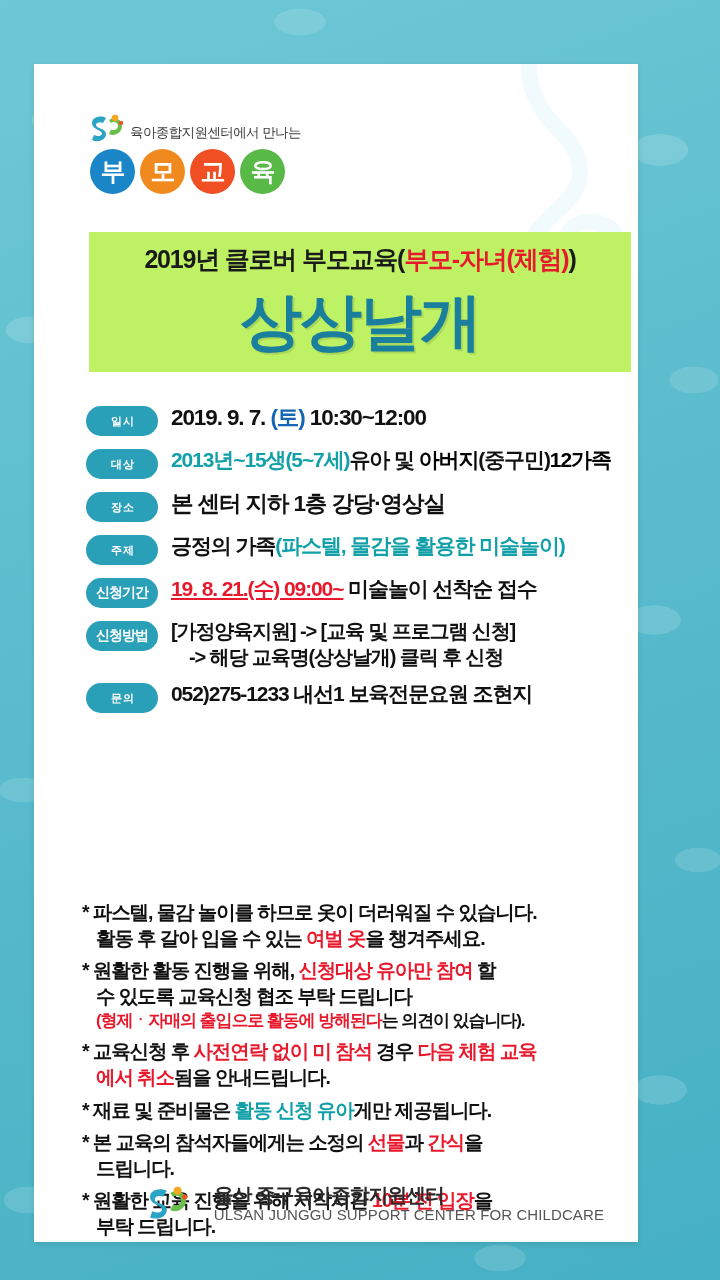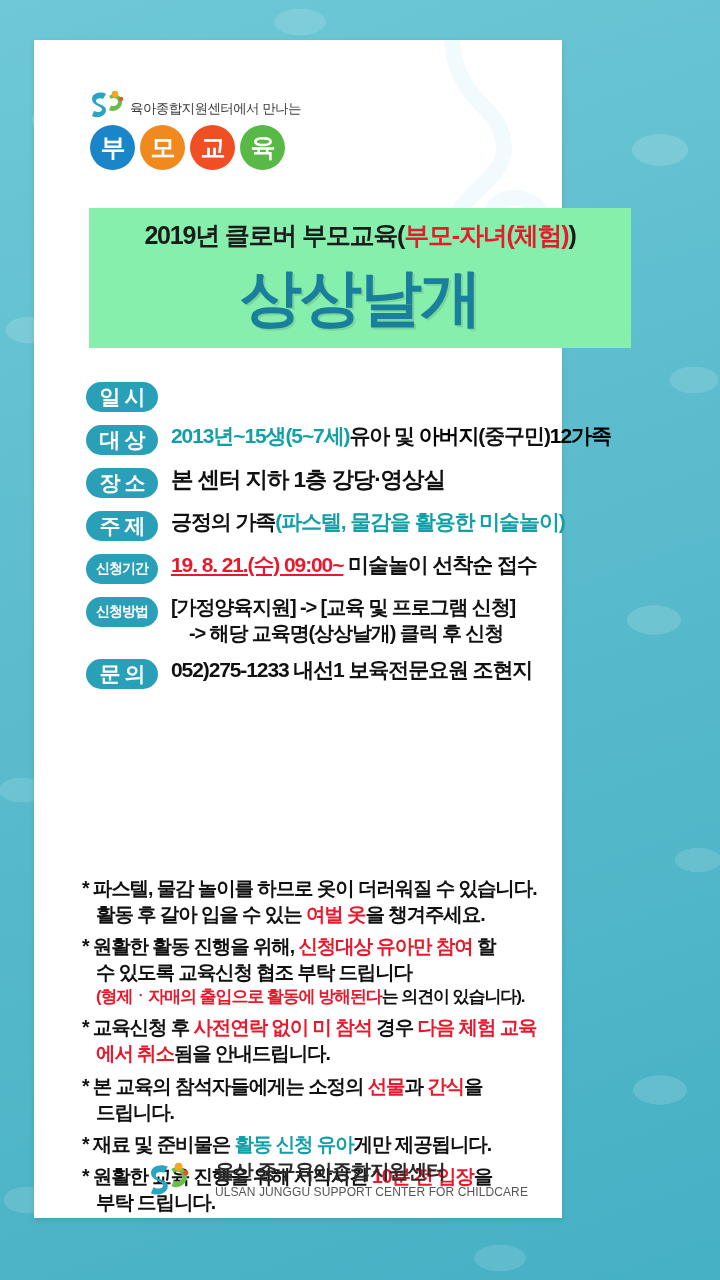--- a/index.html
+++ b/index.html
@@ -32,22 +32,22 @@
       radial-gradient(ellipse 38px 20px at 698px 860px, rgba(255,255,255,0.13) 60%, transparent 62%),
       radial-gradient(ellipse 44px 24px at 660px 1090px, rgba(255,255,255,0.14) 60%, transparent 62%),
       radial-gradient(ellipse 42px 22px at 300px 22px, rgba(255,255,255,0.13) 60%, transparent 62%),
       radial-gradient(ellipse 42px 22px at 500px 1258px, rgba(255,255,255,0.13) 60%, transparent 62%),
       linear-gradient(160deg, #6ec8d6 0%, #5bbccd 45%, #46b0c4 100%);
   }
 
   .card {
     position: absolute;
     left: 34px;
-    top: 40px;
-    width: 528px;
+    top: 64px;
+    width: 604px;
     height: 1178px;
     background: #ffffff;
     box-shadow: 0 2px 6px rgba(0,0,0,0.10);
   }
 
   
   .ribbon {
     position: absolute;
     right: 0;
     top: 0;
@@ -99,21 +99,21 @@
     letter-spacing: -1px;
   }
 
   
   .title-band {
     position: absolute;
     left: 55px;
     top: 168px;
     width: 542px;
     height: 140px;
-    background: #86efac;
+    background: #bef264;
   }
   .subtitle {
     position: absolute;
     left: 0; right: 0;
     top: 11px;
     text-align: center;
     font-size: 25px;
     font-weight: bold;
     letter-spacing: -1.2px;
     color: #1a1a1a;
@@ -144,21 +144,21 @@
     align-items: flex-start;
     margin-bottom: 11px;
   }
   .tag {
     flex: none;
     width: 72px;
     height: 30px;
     border-radius: 15px;
     background: #2a9fb8;
     color: #fff;
-    font-size: 21px;
+    font-size: 11px;
     font-weight: bold;
     display: flex;
     align-items: center;
     justify-content: center;
     letter-spacing: -1px;
     margin-top: 2px;
   }
   .tag.sm { font-size: 14px; }
   .val {
     margin-left: 13px;
@@ -206,21 +206,21 @@
   }
   .footer .sc-logo { width: 44px; height: 36px; }
   .foot-text-main {
     font-size: 20px;
     font-weight: bold;
     color: #2a2a2a;
     letter-spacing: -1.2px;
     line-height: 1.1;
   }
   .foot-text-sub {
-    font-size: 12px;
+    font-size: 15px;
     color: #555;
     letter-spacing: 0.1px;
   }
 </style>
 </head>
 <body>
 
 <div class="poster-bg"></div>
 
 <div class="card">
@@ -256,20 +256,21 @@
     <div class="subtitle">
       <span>2019년 클로버 부모교육(</span><span class="accent">부모-자녀(체험)</span><span>)</span>
     </div>
     <div class="main-title">상상날개</div>
   </div>
 
   <div class="info">
 
     <div class="row">
       <div class="tag">일 시</div>
+      <div class="val"><span>2019. 9. 7. </span><span class="blue">(토)</span><span> 10:30~12:00</span></div>
     </div>
 
     <div class="row">
       <div class="tag">대 상</div>
       <div class="val small"><span class="teal">2013년~15생(5~7세)</span><span>유아 및 </span><span class="red">아버지</span><span>(중구민)</span><span class="red">12가족</span></div>
     </div>
 
     <div class="row">
       <div class="tag">장 소</div>
       <div class="val">본 센터 지하 1층 강당·영상실</div>
@@ -309,26 +310,26 @@
       <span class="cont">수 있도록 교육신청 협조 부탁 드립니다</span>
       <span class="cont tiny"><span class="r">(형제ㆍ자매의 출입으로 활동에 방해된다</span><span>는  의견이 있습니다).</span></span>
     </div>
 
     <div class="note">
       <span>* 교육신청 후 </span><span class="r">사전연락 없이 미 참석</span><span> 경우 </span><span class="r">다음 체험 교육</span>
       <span class="cont"><span class="r">에서 취소</span><span>됨을 안내드립니다.</span></span>
     </div>
 
     <div class="note">
+      <span>* 재료 및 준비물은 </span><span class="t">활동 신청 유아</span><span>게만 제공됩니다.</span>
+    </div>
+
+    <div class="note">
       <span>* 본 교육의 참석자들에게는 소정의 </span><span class="r">선물</span><span>과 </span><span class="r">간식</span><span>을</span>
       <span class="cont">드립니다.</span>
-    </div>
-
-    <div class="note">
-      <span>* 재료 및 준비물은 </span><span class="t">활동 신청 유아</span><span>게만 제공됩니다.</span>
     </div>
 
     <div class="note">
       <span>* 원활한 교육 진행을 위해 시작시간 </span><span class="r">10분 전 입장</span><span>을</span>
       <span class="cont">부탁 드립니다.</span>
     </div>
 
   </div>
 
   <div class="footer">

